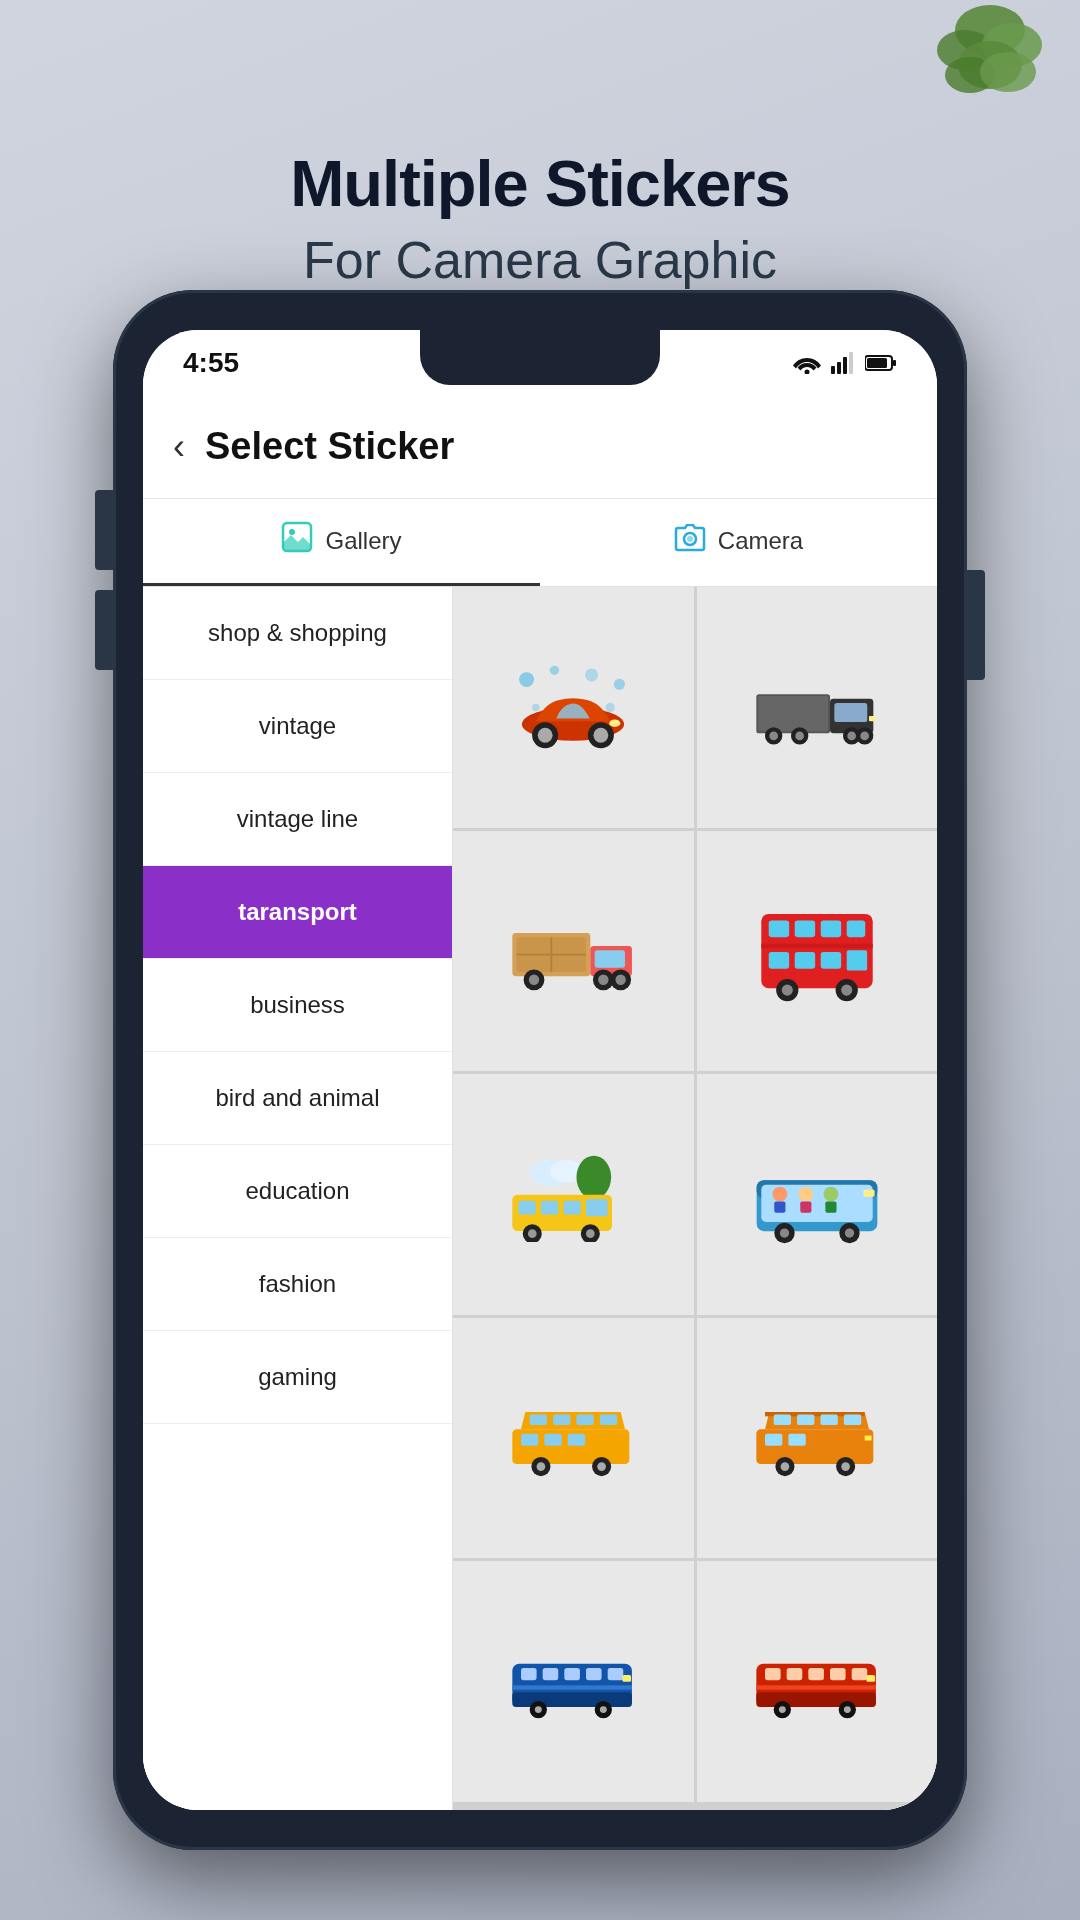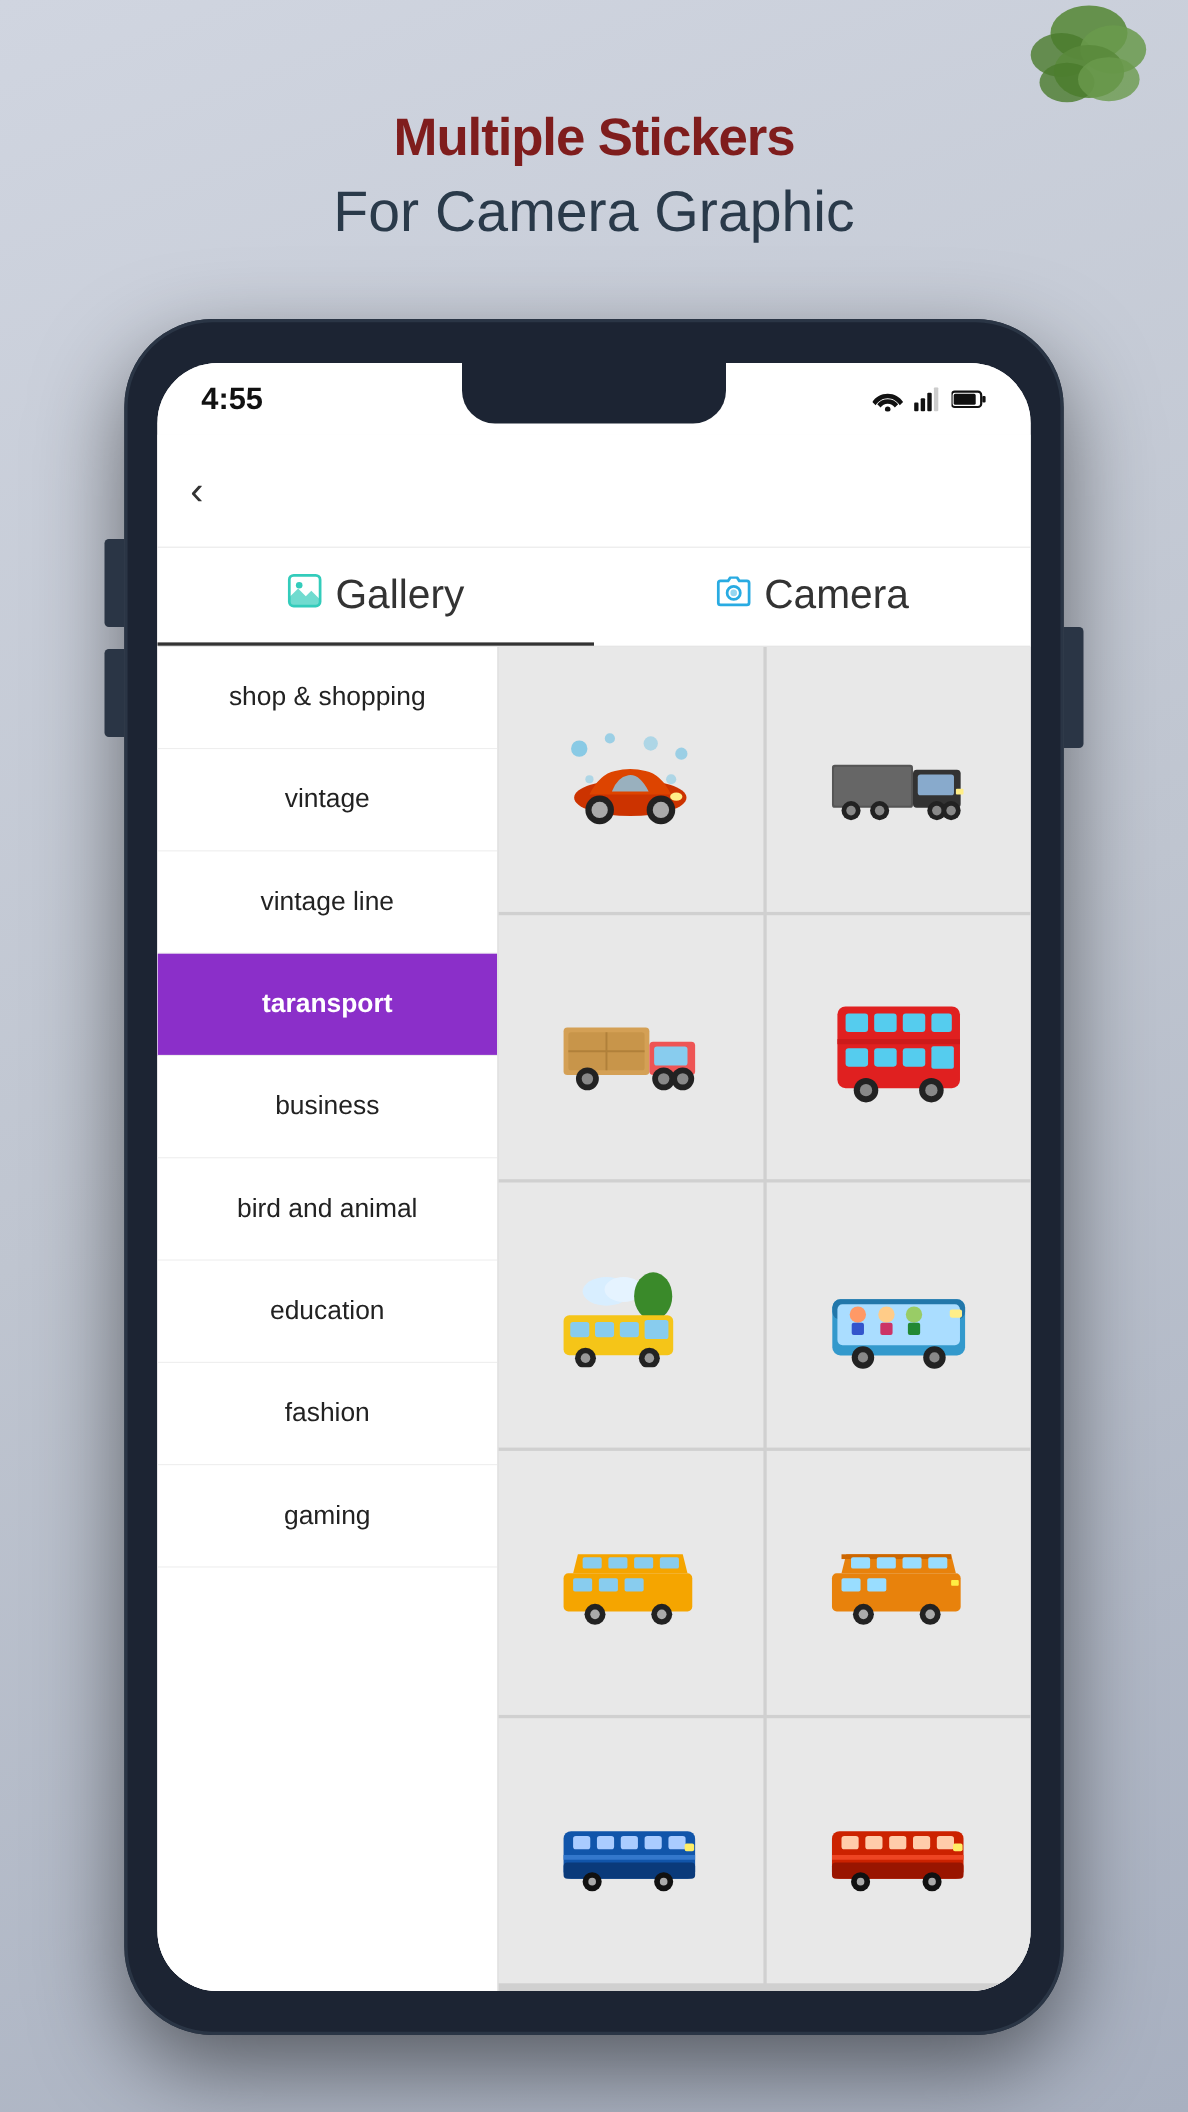--- a/index.html
+++ b/index.html
@@ -35,25 +35,26 @@
 
     .header-text {
       position: absolute;
       top: 100px;
       left: 0;
       right: 0;
       text-align: center;
     }
 
     .header-title {
-      font-size: 48px;
+      font-size: 65px;
       font-weight: 900;
-      color: #7f1d1d;
+      color: #0f172a;
       line-height: 1.1;
       letter-spacing: -1px;
+      margin-top: 48px;
     }
 
     .header-subtitle {
       font-size: 52px;
       font-weight: 500;
       color: #2a3a4a;
       margin-top: 10px;
     }
 
     .phone-container {
@@ -182,21 +183,21 @@
       border-bottom: 1px solid #e0e0e0;
     }
 
     .tab {
       flex: 1;
       display: flex;
       align-items: center;
       justify-content: center;
       padding: 22px 10px;
       gap: 12px;
-      font-size: 37px;
+      font-size: 24px;
       color: #333;
       border-bottom: 3px solid transparent;
     }
 
     .tab.active {
       border-bottom: 3px solid #333;
     }
 
     .tab-icon {
       font-size: 32px;
@@ -315,20 +316,21 @@
             <rect x="2" y="4" width="20" height="10" rx="1.5" fill="#111"></rect>
             <rect x="28" y="6" width="3" height="6" rx="1" fill="#111"></rect>
           </svg>
         </div>
       </div>
 
       <div class="app-content">
 
         <div class="app-header">
           <span class="back-button">‹</span>
+          <span class="page-title">Select Sticker</span>
         </div>
 
         <div class="tabs-row">
           <div class="tab active">
             <span class="tab-icon">
               <svg width="32" height="32" viewBox="0 0 32 32">
                 <rect x="2" y="2" width="28" height="28" rx="4" fill="none" stroke="#3cb" stroke-width="2.5"></rect>
                 <circle cx="11" cy="11" r="3" fill="#3cb"></circle>
                 <path d="M2 22 L10 14 L17 21 L22 16 L30 24 L30 28 Q30 30 28 30 L4 30 Q2 30 2 28Z" fill="#3cb" opacity="0.7"></path>
               </svg>

